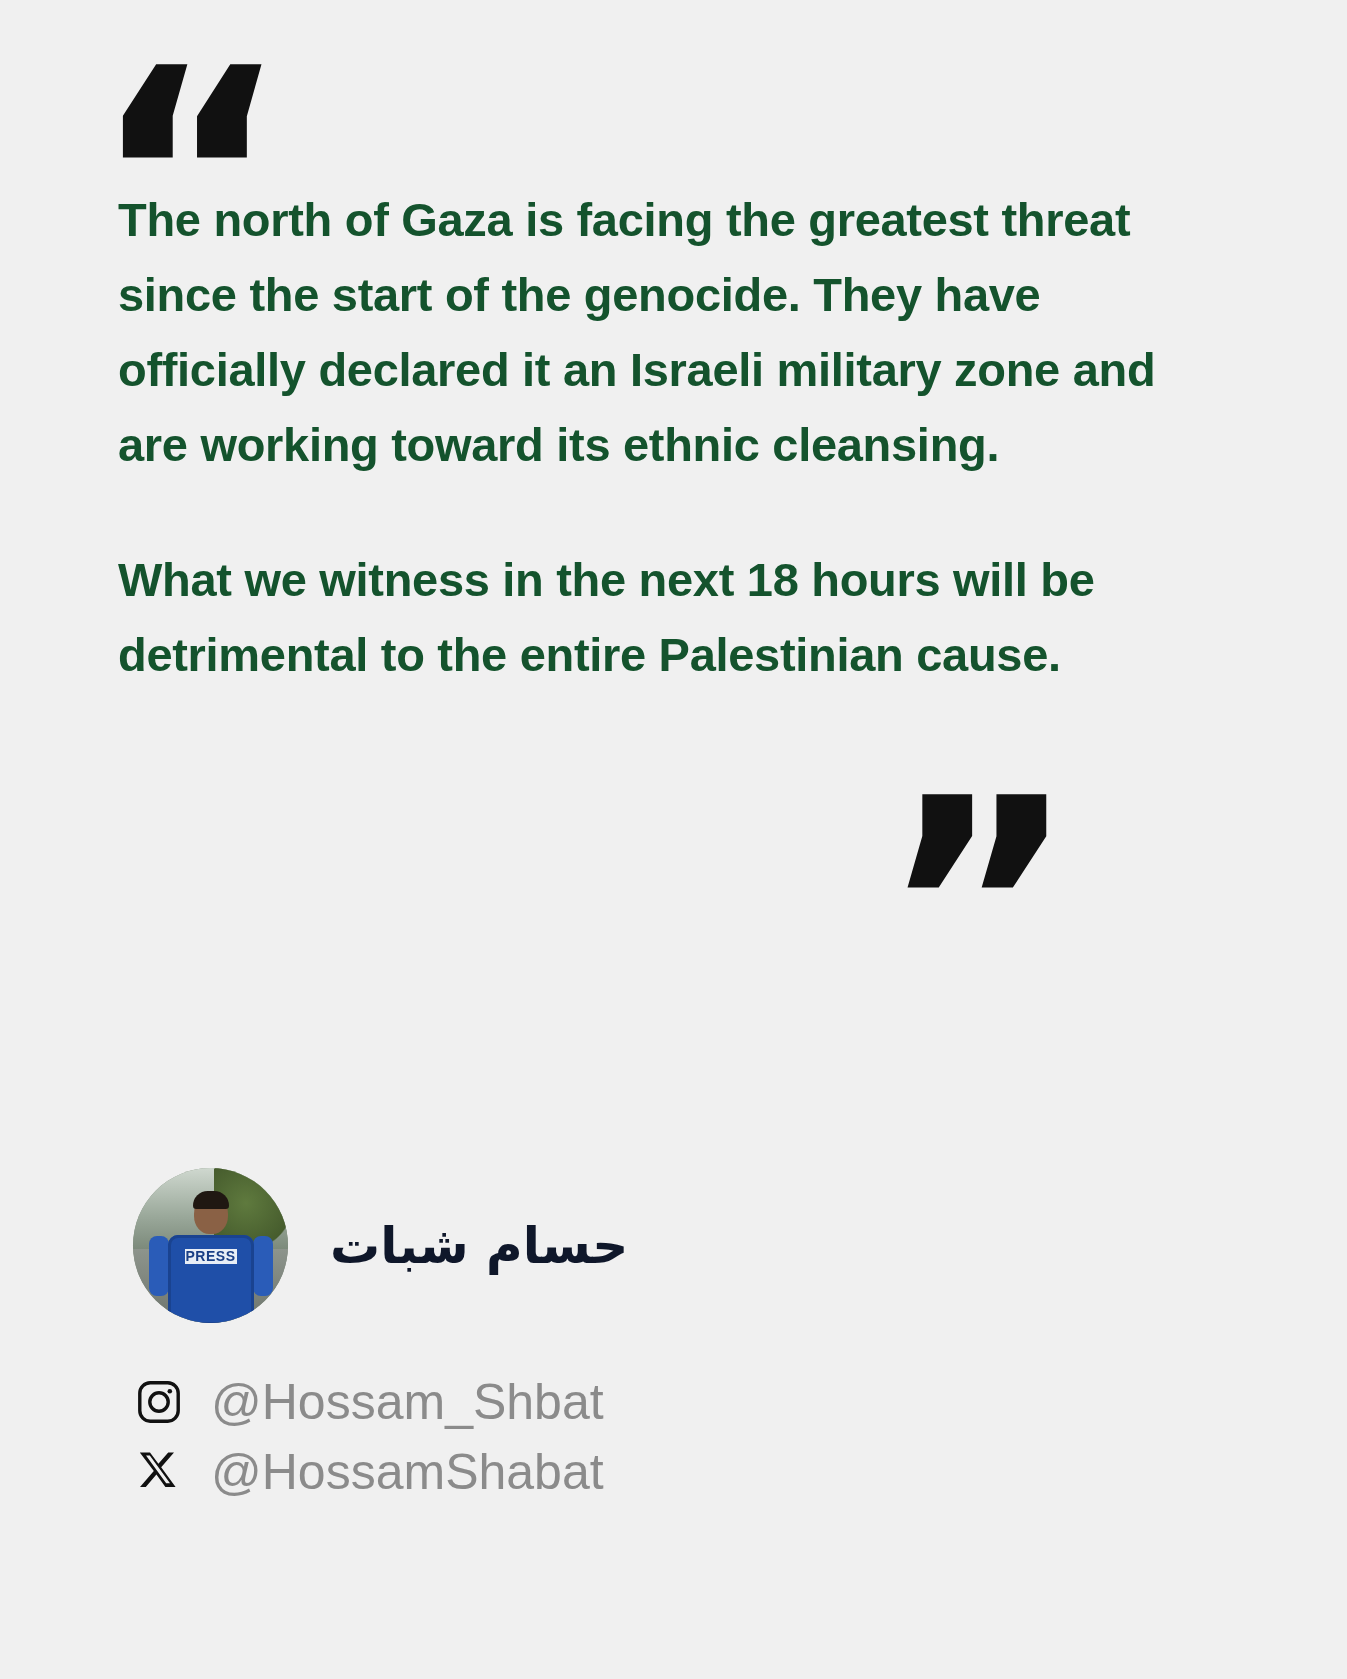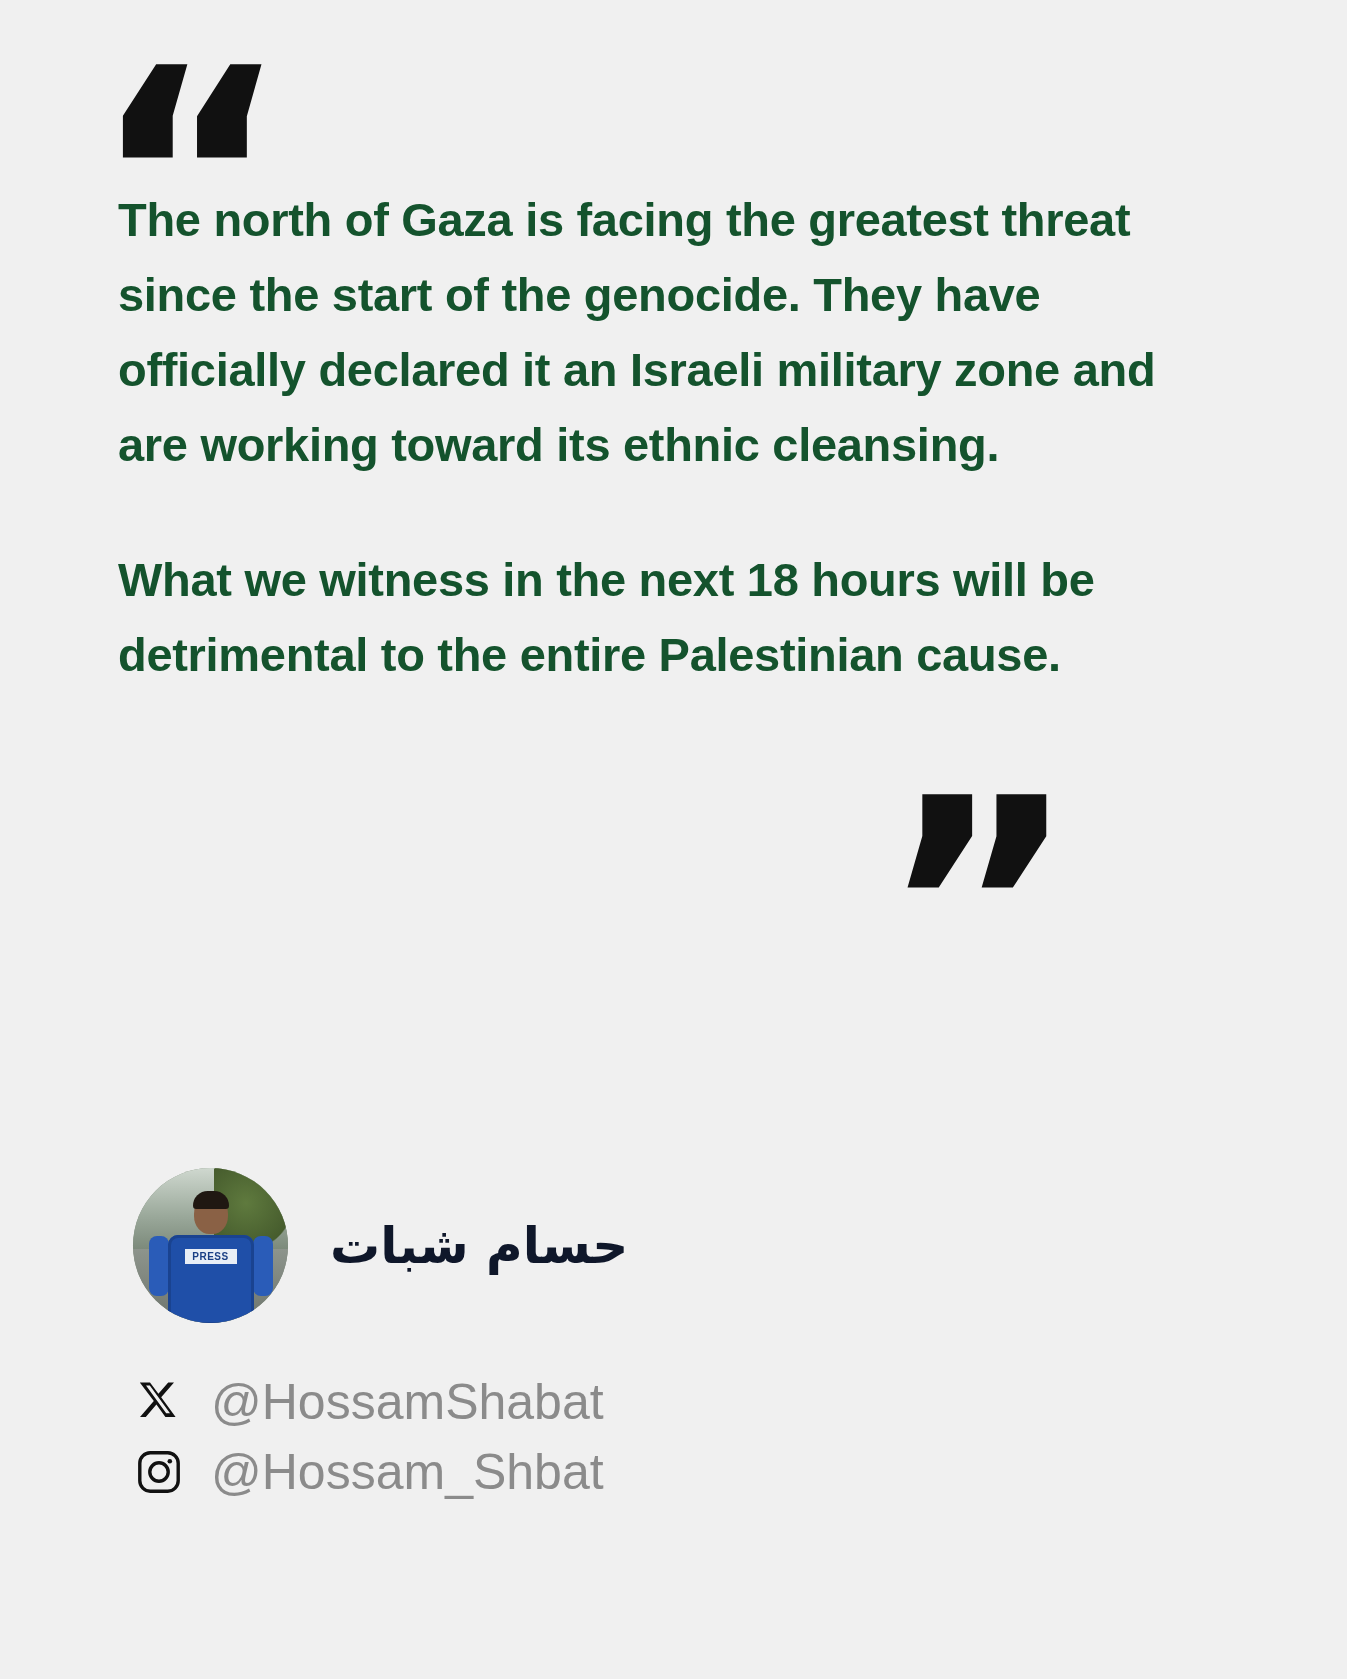--- a/index.html
+++ b/index.html
@@ -129,21 +129,21 @@
   }
   .avatar .press {
     position: absolute;
     left: 50%; top: 52%;
     transform: translateX(-50%);
     width: 52px; height: 15px;
     background: #e8eef6;
     display: flex;
     align-items: center;
     justify-content: center;
-    font-size: 10px;
+    font-size: 14px;
     font-weight: 700;
     letter-spacing: 0.5px;
     color: #1a3f85;
     font-family: "Liberation Sans", sans-serif;
   }
   .avatar .shoulderL, .avatar .shoulderR {
     position: absolute;
     top: 44%;
     width: 20px; height: 60px;
     background: #2a5cb8;
@@ -215,32 +215,32 @@
       <div class="press">PRESS</div>
     </div>
     <div class="author-name">حسام شبات</div>
   </div>
 
   <div class="handles">
 
     <div class="handle-row">
       <span class="handle-icon">
         <svg width="48" height="48" viewBox="0 0 24 24" aria-hidden="true">
-          <path d="M2.4 2.2h5.1l4.2 5.7 4.9-5.7h2.9l-6.4 7.4 7.2 9.9h-5.1l-4.5-6.2-5.3 6.2H2.5l6.9-8-7-9.3zm3.1 1.5 10.1 13.9h1.9L7.4 3.7H5.5z" fill="#111111"></path>
-        </svg>
-      </span>
-      <span class="handle-text">@HossamShabat</span>
-    </div>
-
-    <div class="handle-row">
-      <span class="handle-icon">
-        <svg width="48" height="48" viewBox="0 0 24 24" aria-hidden="true">
           <rect x="2.4" y="2.4" width="19.2" height="19.2" rx="5.2" ry="5.2" fill="none" stroke="#111111" stroke-width="1.7"></rect>
           <circle cx="12" cy="12" r="4.6" fill="none" stroke="#111111" stroke-width="1.7"></circle>
           <circle cx="17.4" cy="6.6" r="1.15" fill="#111111"></circle>
         </svg>
       </span>
       <span class="handle-text">@Hossam_Shbat</span>
     </div>
 
+    <div class="handle-row">
+      <span class="handle-icon">
+        <svg width="48" height="48" viewBox="0 0 24 24" aria-hidden="true">
+          <path d="M2.4 2.2h5.1l4.2 5.7 4.9-5.7h2.9l-6.4 7.4 7.2 9.9h-5.1l-4.5-6.2-5.3 6.2H2.5l6.9-8-7-9.3zm3.1 1.5 10.1 13.9h1.9L7.4 3.7H5.5z" fill="#111111"></path>
+        </svg>
+      </span>
+      <span class="handle-text">@HossamShabat</span>
+    </div>
+
   </div>
 
 </div>
 
 </body></html>

